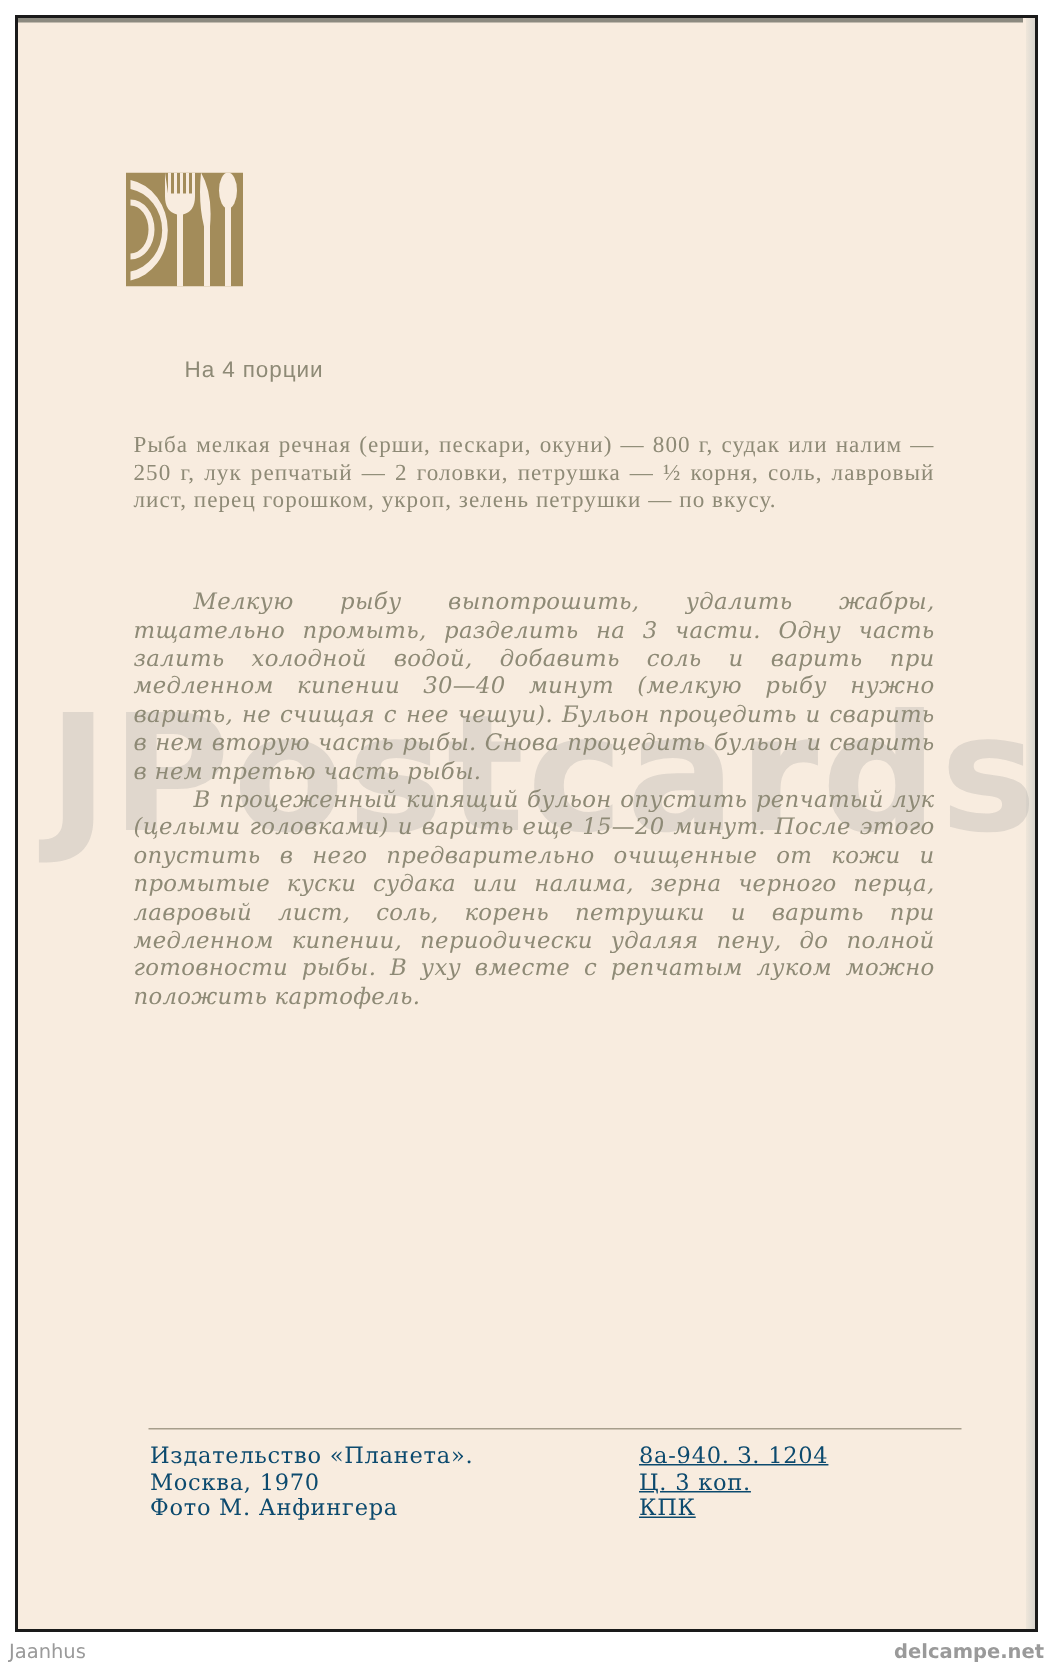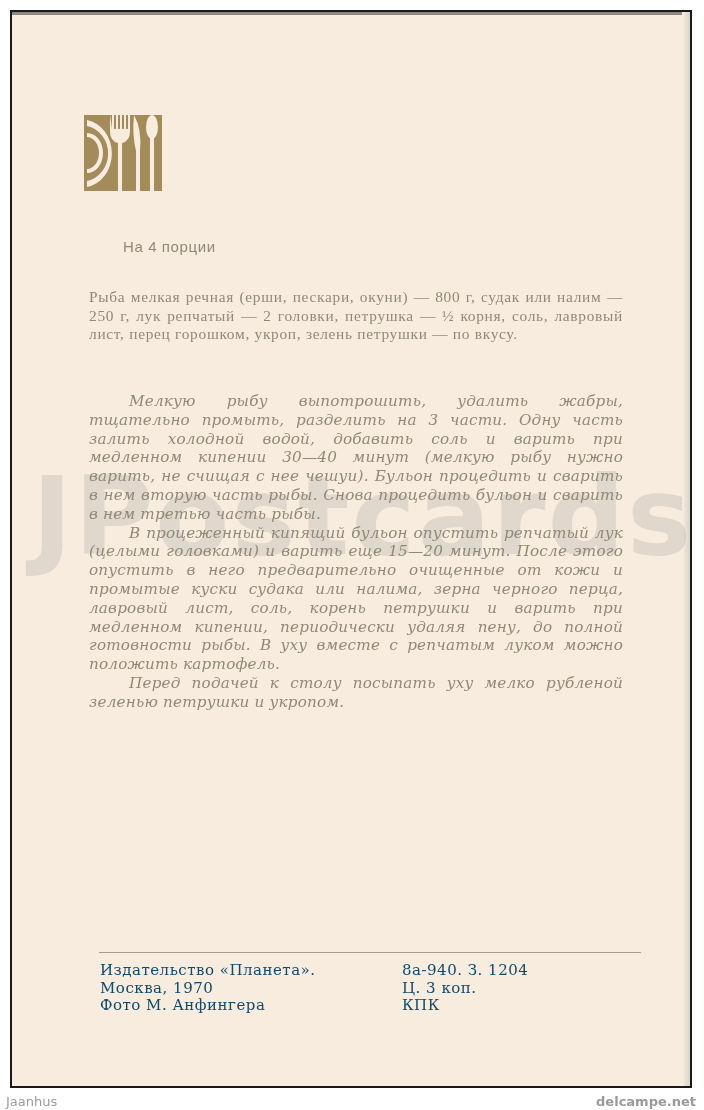--- a/index.html
+++ b/index.html
@@ -63,21 +63,21 @@
   }
   .footer {
     position: absolute;
     top: 950px;
     color: #0c4a6e;
     font-size: 15px;
     line-height: 17.5px;
     letter-spacing: 0.5px;
   }
   .footer-left { left: 88px; }
-  .footer-right { left: 390px; }
+  .footer-right { left: 414px; text-decoration: underline; }
   .site-left, .site-right {
     position: absolute;
     bottom: 0;
     font-family: "DejaVu Sans", sans-serif;
     font-size: 13px;
     color: #9a9a9a;
   }
   .site-left { left: 6px; bottom: 1px; }
   .site-right { right: 8px; bottom: 1px; font-weight: bold; }
 </style>
@@ -103,21 +103,20 @@
   </svg>
 
   <div class="watermark">JPostcards</div>
 
   <div class="text servings">На 4 порции</div>
   <div class="text ingredients">Рыба мелкая речная (ерши, пескари, окуни) — 800 г, судак или налим — 250 г, лук репчатый — 2 головки, петрушка — ½ корня, соль, лавровый лист, перец горошком, укроп, зелень петрушки — по вкусу.</div>
 
   <div class="text method">
     <p>Мелкую рыбу выпотрошить, удалить жабры, тщательно промыть, разделить на 3 части. Одну часть залить холодной водой, добавить соль и варить при медленном кипении 30—40 минут (мелкую рыбу нужно варить, не счищая с нее чешуи). Бульон процедить и сварить в нем вторую часть рыбы. Снова процедить бульон и сварить в нем третью часть рыбы.</p>
     <p>В процеженный кипящий бульон опустить репчатый лук (целыми головками) и варить еще 15—20 минут. После этого опустить в него предварительно очищенные от кожи и промытые куски судака или налима, зерна черного перца, лавровый лист, соль, корень петрушки и варить при медленном кипении, периодически удаляя пену, до полной готовности рыбы. В уху вместе с репчатым луком можно положить картофель.</p>
-    <p>Перед подачей к столу посыпать уху мелко рубленой зеленью петрушки и укропом.</p>
   </div>
 
   <div class="divider"></div>
 
   <div class="footer footer-left">
     <div>Издательство «Планета».</div>
     <div>Москва, 1970</div>
     <div>Фото М. Анфингера</div>
   </div>
   <div class="footer footer-right">

